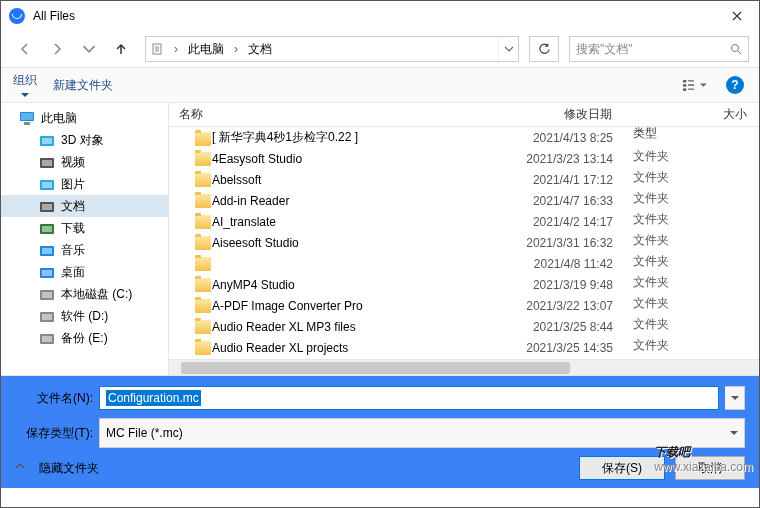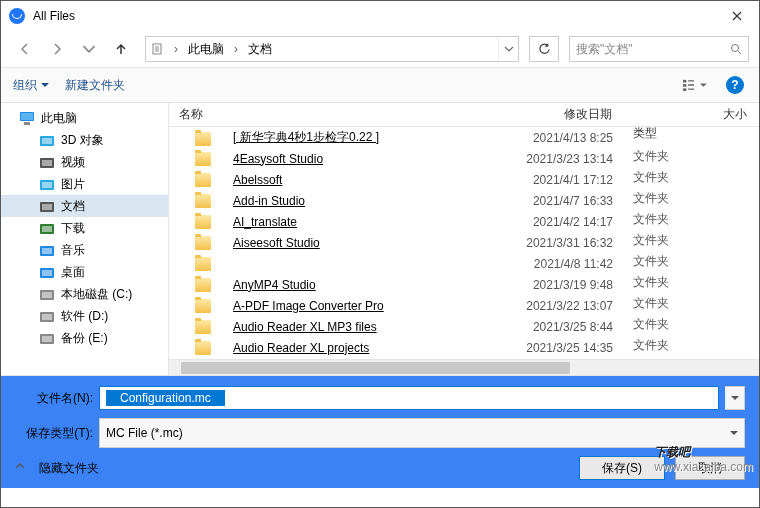--- a/index.html
+++ b/index.html
@@ -17,50 +17,50 @@
 .breadcrumb { flex: 1; height: 26px; border: 1px solid #ccc; display: flex; align-items: center; margin: 0 6px; background: #fff; }
 .breadcrumb .bc-icon { width: 22px; display: flex; align-items: center; justify-content: center; }
 .breadcrumb .bc-sep { width: 16px; display: flex; align-items: center; justify-content: center; color: #666; }
 .breadcrumb .bc-item { padding: 0 4px; cursor: pointer; }
 .breadcrumb .bc-drop { width: 20px; display: flex; align-items: center; justify-content: center; margin-left: auto; border-left: 1px solid #eee; height: 100%; }
 .refresh { width: 30px; height: 26px; border: 1px solid #ccc; display: flex; align-items: center; justify-content: center; cursor: pointer; margin-right: 6px; }
 .search { width: 180px; height: 26px; border: 1px solid #ccc; display: flex; align-items: center; padding: 0 6px; color: #888; }
 .search span { flex: 1; }
 .search svg { width: 12px; height: 12px; }
 .toolbar { height: 36px; border-top: 1px solid #e5e5e5; border-bottom: 1px solid #e5e5e5; background: #fafafa; display: flex; align-items: center; padding: 0 12px; gap: 16px; }
-.toolbar .tb-item { color: #1e4f8a; cursor: pointer; display: flex; align-items: center; gap: 4px; }
+.toolbar .tb-item { color: #1e4f8a; cursor: pointer; display: flex; align-items: center; gap: 4px; flex-direction: column; }
 .toolbar .spacer { flex: 1; }
 .toolbar .tb-icon { width: 24px; height: 24px; display: flex; align-items: center; justify-content: center; cursor: pointer; }
 .toolbar .help { width: 18px; height: 18px; border-radius: 50%; background: #0078d4; color: #fff; display: flex; align-items: center; justify-content: center; font-weight: bold; }
 .main { display: flex; height: 272px; }
 .sidebar { width: 168px; border-right: 1px solid #e5e5e5; overflow-y: auto; padding: 4px 0; }
 .side-item { height: 22px; display: flex; align-items: center; padding-left: 18px; gap: 6px; cursor: pointer; }
 .side-item.child { padding-left: 38px; }
 .side-item.selected { background: #d8e6f2; }
 .side-ico { width: 16px; height: 16px; display: flex; align-items: center; justify-content: center; }
 .filelist { flex: 1; display: flex; flex-direction: column; position: relative; }
 .fl-header { height: 24px; display: flex; align-items: center; border-bottom: 1px solid #e5e5e5; color: #333; }
 .fl-header > div { padding: 0 10px; border-right: 1px solid transparent; }
 .col-name { flex: 1; }
 .col-date { width: 130px; text-align: right; }
 .col-type { width: 90px; margin-top: 37px; }
 .col-size { width: 46px; }
 .fl-body { flex: 1; overflow-y: scroll; overflow-x: hidden; }
 .fl-row { height: 21px; display: flex; align-items: center; cursor: pointer; }
-.fl-row .col-name { display: flex; align-items: flex-end; gap: 22px; padding-left: 26px; text-decoration: underline; }
+.fl-row .col-name { display: flex; align-items: flex-end; gap: 1px; padding-left: 26px; }
 .folder-ico { width: 16px; height: 14px; background: linear-gradient(#ffe9a6, #f3c14b); border-radius: 1px; position: relative; }
 .folder-ico::before { content: ""; position: absolute; top: -2px; left: 0; width: 6px; height: 3px; background: #f3c14b; border-radius: 1px 1px 0 0; }
 .fl-row .col-date, .fl-row .col-type, .fl-row .col-size { padding: 0 10px; color: #555; }
 .hscroll { height: 16px; background: #f0f0f0; border-top: 1px solid #e5e5e5; position: relative; }
 .hscroll::before { content: ""; position: absolute; left: 12px; top: 2px; width: 66%; height: 12px; background: #c8c8c8; border-radius: 2px; }
 .bottom { border-top: 1px solid #e5e5e5; background: #3b82f6; padding: 10px 14px 8px 14px; }
 .form-row { display: flex; align-items: center; margin-bottom: 8px; gap: 6px; }
 .form-row label { width: 78px; text-align: right; }
 .filename-input { flex: 1; height: 24px; border: 1px solid #0078d4; padding: 0 6px; background: #fff; display: flex; align-items: center; }
-.filename-input .seltext { background: #0078d4; color: #fff; padding: 1px 14px; }
+.filename-input .seltext { background: #0078d4; color: #fff; padding: 1px 2px; }
 .filename-drop { width: 20px; height: 24px; border: 1px solid #ccc; border-left: none; display: flex; align-items: center; justify-content: center; background: #f7f7f7; cursor: pointer; }
 .type-select { flex: 1; height: 24px; border: 1px solid #ccc; background: #f7f7f7; display: flex; align-items: center; padding: 14px 6px; cursor: pointer; }
 .type-select span { flex: 1; }
 .actions { display: flex; align-items: center; margin-top: 8px; gap: 10px; }
 .actions .chev { width: 14px; }
 .actions .hide-folders { flex: 1; }
 .actions button { height: 24px; padding: 0 22px; border: 1px solid #aaa; background: #e9e9e9; cursor: pointer; }
 .actions button.primary { border: 1px solid #0078d4; }
 .watermark { position: absolute; right: 6px; bottom: 34px; font-size: 30px; font-weight: 900; font-style: italic; color: #222; text-shadow: 1px 1px 0 #fff; pointer-events: none; line-height: 1; }
 .watermark small { display: block; font-size: 12px; font-weight: normal; color: #888; font-style: normal; text-align: right; }
@@ -295,21 +295,21 @@
             <span class="folder-ico"></span>
             <span>Abelssoft</span>
           </div>
           <div class="col-date">2021/4/1 17:12</div>
           <div class="col-type">文件夹</div>
           <div class="col-size"></div>
         </div>
         <div class="fl-row">
           <div class="col-name">
             <span class="folder-ico"></span>
-            <span>Add-in Studio</span>
+            <span>Add-in Reader</span>
           </div>
           <div class="col-date">2021/4/7 16:33</div>
           <div class="col-type">文件夹</div>
           <div class="col-size"></div>
         </div>
         <div class="fl-row">
           <div class="col-name">
             <span class="folder-ico"></span>
             <span>AI_translate</span>
           </div>

